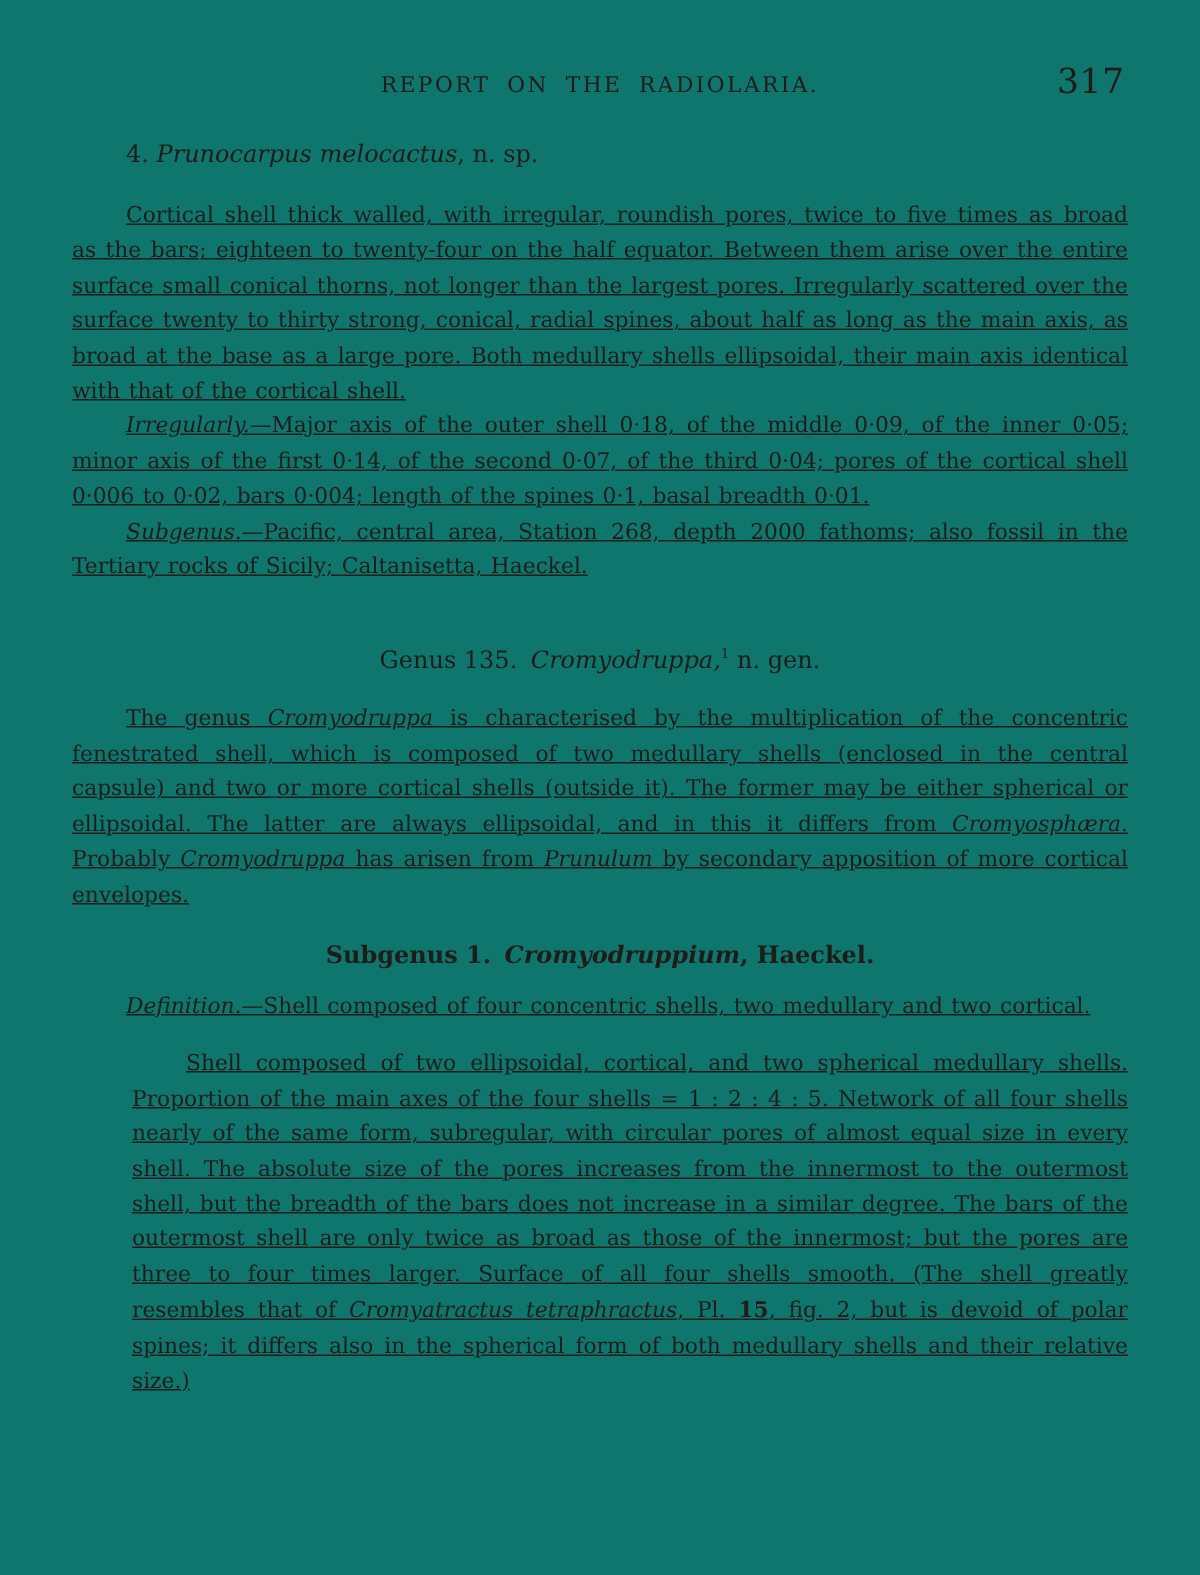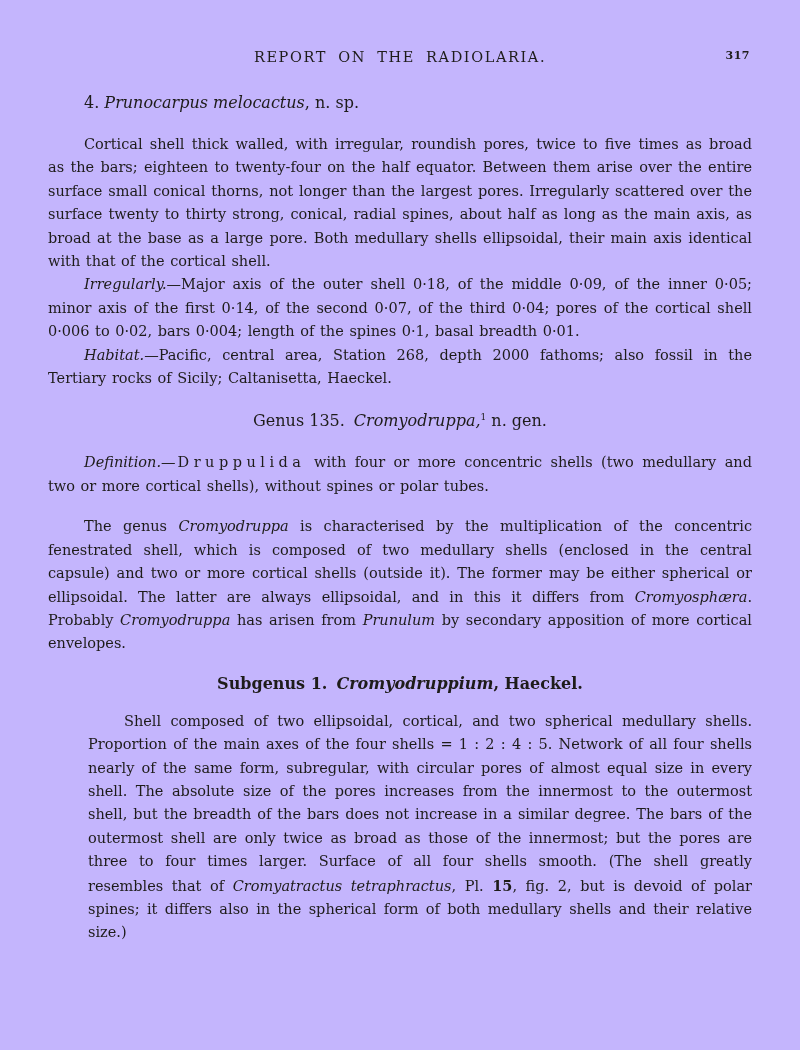--- a/index.html
+++ b/index.html
@@ -5,21 +5,21 @@
   html, body {
     margin: 0;
     padding: 0;
     background: #e9e7e2;
   }
   .page {
     position: relative;
     width: 800px;
     height: 1050px;
     margin: 0 auto;
-    background: #c4b5fd;
+    background: #0f766e;
     color: #1e1c1a;
     font-family: "DejaVu Serif", "Liberation Serif", serif;
     font-size: 14.5px;
     line-height: 23.4px;
     box-sizing: border-box;
     padding: 46px 48px 0 48px;
     overflow: hidden;
   }
   
   .running-head {
@@ -31,22 +31,22 @@
     text-align: center;
     font-size: 14.5px;
     letter-spacing: 1.6px;
     word-spacing: 5px;
     font-weight: 500;
   }
   .rh-page {
     position: absolute;
     right: 2px;
     top: -2px;
-    font-size: 11px;
-    font-weight: bold;
+    font-size: 23px;
+    font-weight: normal;
     letter-spacing: 0.5px;
   }
   
   .species-heading {
     font-size: 16px;
     font-weight: normal;
     margin: 0;
     padding-left: 36px;
     line-height: 22px;
   }
@@ -59,34 +59,35 @@
     line-height: 22px;
   }
   .center-heading .hsep { margin-right: 9px; }
   .center-heading .gen-name { font-style: italic; }
   
   .body-para {
     margin: 0;
     text-align: justify;
     text-indent: 36px;
     word-spacing: 1px;
+    text-decoration: underline;
   }
   .lead-label { font-style: italic; }
   .taxon { font-style: italic; }
   .spaced-word { letter-spacing: 4.5px; margin-left: 2px; }
   sup.fn-ref {
     font-size: 9px;
     line-height: 0;
     vertical-align: super;
   }
   .bold-num { font-weight: bold; }
   
   .mt-species1 { margin-top: 24px; }
   .mt-para1 { margin-top: 19px; }
-  .mt-genus-heading { margin-top: 20px; }
+  .mt-genus-heading { margin-top: 39px; }
   .mt-genus-def { margin-top: 19px; }
   .mt-genus-para { margin-top: 17px; }
   .mt-subgenus-heading { margin-top: 17px; font-weight: bold; }
   .mt-subgenus-def { margin-top: 12px; }
   .mt-species2 { margin-top: 22px; }
   .mt-final-para { margin-top: 15px; margin-left: 40px; }
   
   .footnote {
     margin-top: 7px;
     text-align: center;
@@ -105,28 +106,28 @@
     <div class="rh-title">REPORT ON THE RADIOLARIA.</div>
     <div class="rh-page">317</div>
   </div>
 
   <h2 class="species-heading mt-species1"><span>4. </span><span class="sp-name">Prunocarpus melocactus</span><span>, n. sp.</span></h2>
 
   <p class="body-para mt-para1"><span>Cortical shell thick walled, with irregular, roundish pores, twice to five times as broad as the bars; eighteen to twenty-four on the half equator. Between them arise over the entire surface small conical thorns, not longer than the largest pores. Irregularly scattered over the surface twenty to thirty strong, conical, radial spines, about half as long as the main axis, as broad at the base as a large pore. Both medullary shells ellipsoidal, their main axis identical with that of the cortical shell.</span></p>
 
   <p class="body-para"><span class="lead-label">Irregularly.</span><span>—Major axis of the outer shell 0·18, of the middle 0·09, of the inner 0·05; minor axis of the first 0·14, of the second 0·07, of the third 0·04; pores of the cortical shell 0·006 to 0·02, bars 0·004; length of the spines 0·1, basal breadth 0·01.</span></p>
 
-  <p class="body-para"><span class="lead-label">Habitat.</span><span>—Pacific, central area, Station 268, depth 2000 fathoms; also fossil in the Tertiary rocks of Sicily; Caltanisetta, Haeckel.</span></p>
+  <p class="body-para"><span class="lead-label">Subgenus.</span><span>—Pacific, central area, Station 268, depth 2000 fathoms; also fossil in the Tertiary rocks of Sicily; Caltanisetta, Haeckel.</span></p>
 
   <h2 class="center-heading mt-genus-heading"><span class="hsep">Genus 135.</span><span class="gen-name">Cromyodruppa,</span><sup class="fn-ref">1</sup><span> n. gen.</span></h2>
 
-  <p class="body-para mt-genus-def"><span class="lead-label">Definition.</span><span>—</span><span class="spaced-word">Druppulida</span><span> with four or more concentric shells (two medullary and two or more cortical shells), without spines or polar tubes.</span></p>
 
   <p class="body-para mt-genus-para"><span>The genus </span><span class="taxon">Cromyodruppa</span><span> is characterised by the multiplication of the concentric fenestrated shell, which is composed of two medullary shells (enclosed in the central capsule) and two or more cortical shells (outside it). The former may be either spherical or ellipsoidal. The latter are always ellipsoidal, and in this it differs from </span><span class="taxon">Cromyosphæra</span><span>. Probably </span><span class="taxon">Cromyodruppa</span><span> has arisen from </span><span class="taxon">Prunulum</span><span> by secondary apposition of more cortical envelopes.</span></p>
 
   <h2 class="center-heading mt-subgenus-heading"><span class="hsep">Subgenus 1.</span><span class="gen-name">Cromyodruppium</span><span>, Haeckel.</span></h2>
 
+  <p class="body-para mt-subgenus-def"><span class="lead-label">Definition.</span><span>—Shell composed of four concentric shells, two medullary and two cortical.</span></p>
 
 
   <p class="body-para mt-final-para"><span>Shell composed of two ellipsoidal, cortical, and two spherical medullary shells. Proportion of the main axes of the four shells = 1 : 2 : 4 : 5. Network of all four shells nearly of the same form, subregular, with circular pores of almost equal size in every shell. The absolute size of the pores increases from the innermost to the outermost shell, but the breadth of the bars does not increase in a similar degree. The bars of the outermost shell are only twice as broad as those of the innermost; but the pores are three to four times larger. Surface of all four shells smooth. (The shell greatly resembles that of </span><span class="taxon">Cromyatractus tetraphractus</span><span>, Pl. </span><span class="bold-num">15</span><span>, fig. 2, but is devoid of polar spines; it differs also in the spherical form of both medullary shells and their relative size.)</span></p>
 
 
 </div>
 
 </body></html>

